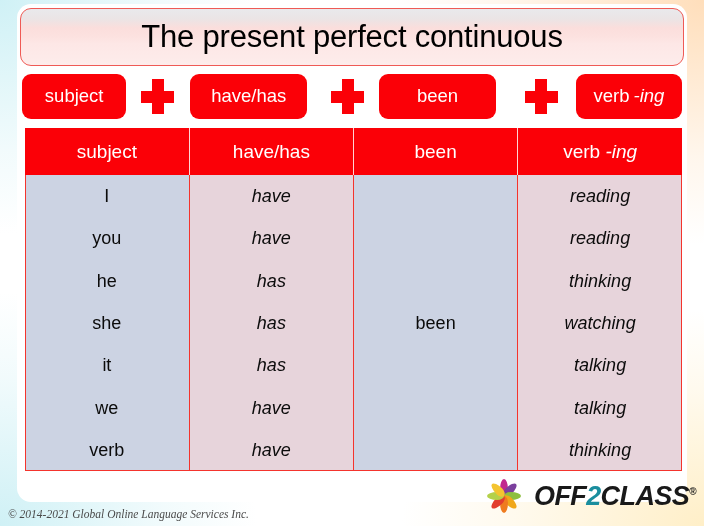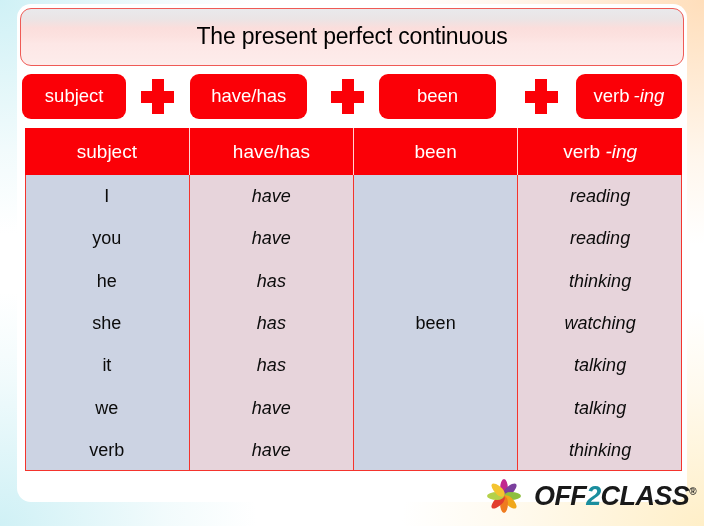--- a/index.html
+++ b/index.html
@@ -54,21 +54,21 @@
     background: linear-gradient(to bottom,
                 #e9e9ec 0%, #ebe4e5 18%,
                 #fbdedc 34%, #fce2e0 50%,
                 #fde7e6 62%, #fdeceb 100%);
     display: flex;
     align-items: center;
     justify-content: center;
     overflow: hidden;
   }
   #title-text {
-    font-size: 23px;
+    font-size: 31px;
     color: #000000;
     letter-spacing: -0.2px;
     white-space: nowrap;
     line-height: 1;
     padding-bottom: 2px;
   }
 
   
   #formula {
     position: absolute;
@@ -323,20 +323,21 @@
           <td class="col-blue">verb</td>
           <td class="col-pink">have</td>
           <td class="col-pink">thinking</td>
         </tr>
 
       </tbody>
     </table>
     <div id="tbl-frame"></div>
   </div>
 
+  <div id="copyright">© 2014-2021 Global Online Language Services Inc.</div>
 
   <div id="logo">
     <div id="flower">
         <span style="background: rgb(194, 38, 142); transform: translate(-50%, -100%) rotate(0deg);"></span>
         <span style="background: rgb(123, 63, 157); transform: translate(-50%, -100%) rotate(45deg);"></span>
         <span style="background: rgb(141, 191, 63); transform: translate(-50%, -100%) rotate(90deg);"></span>
         <span style="background: rgb(240, 167, 27); transform: translate(-50%, -100%) rotate(135deg);"></span>
         <span style="background: rgb(239, 123, 31); transform: translate(-50%, -100%) rotate(180deg);"></span>
         <span style="background: rgb(226, 61, 46); transform: translate(-50%, -100%) rotate(225deg);"></span>
         <span style="background: rgb(180, 209, 74); transform: translate(-50%, -100%) rotate(270deg);"></span>

